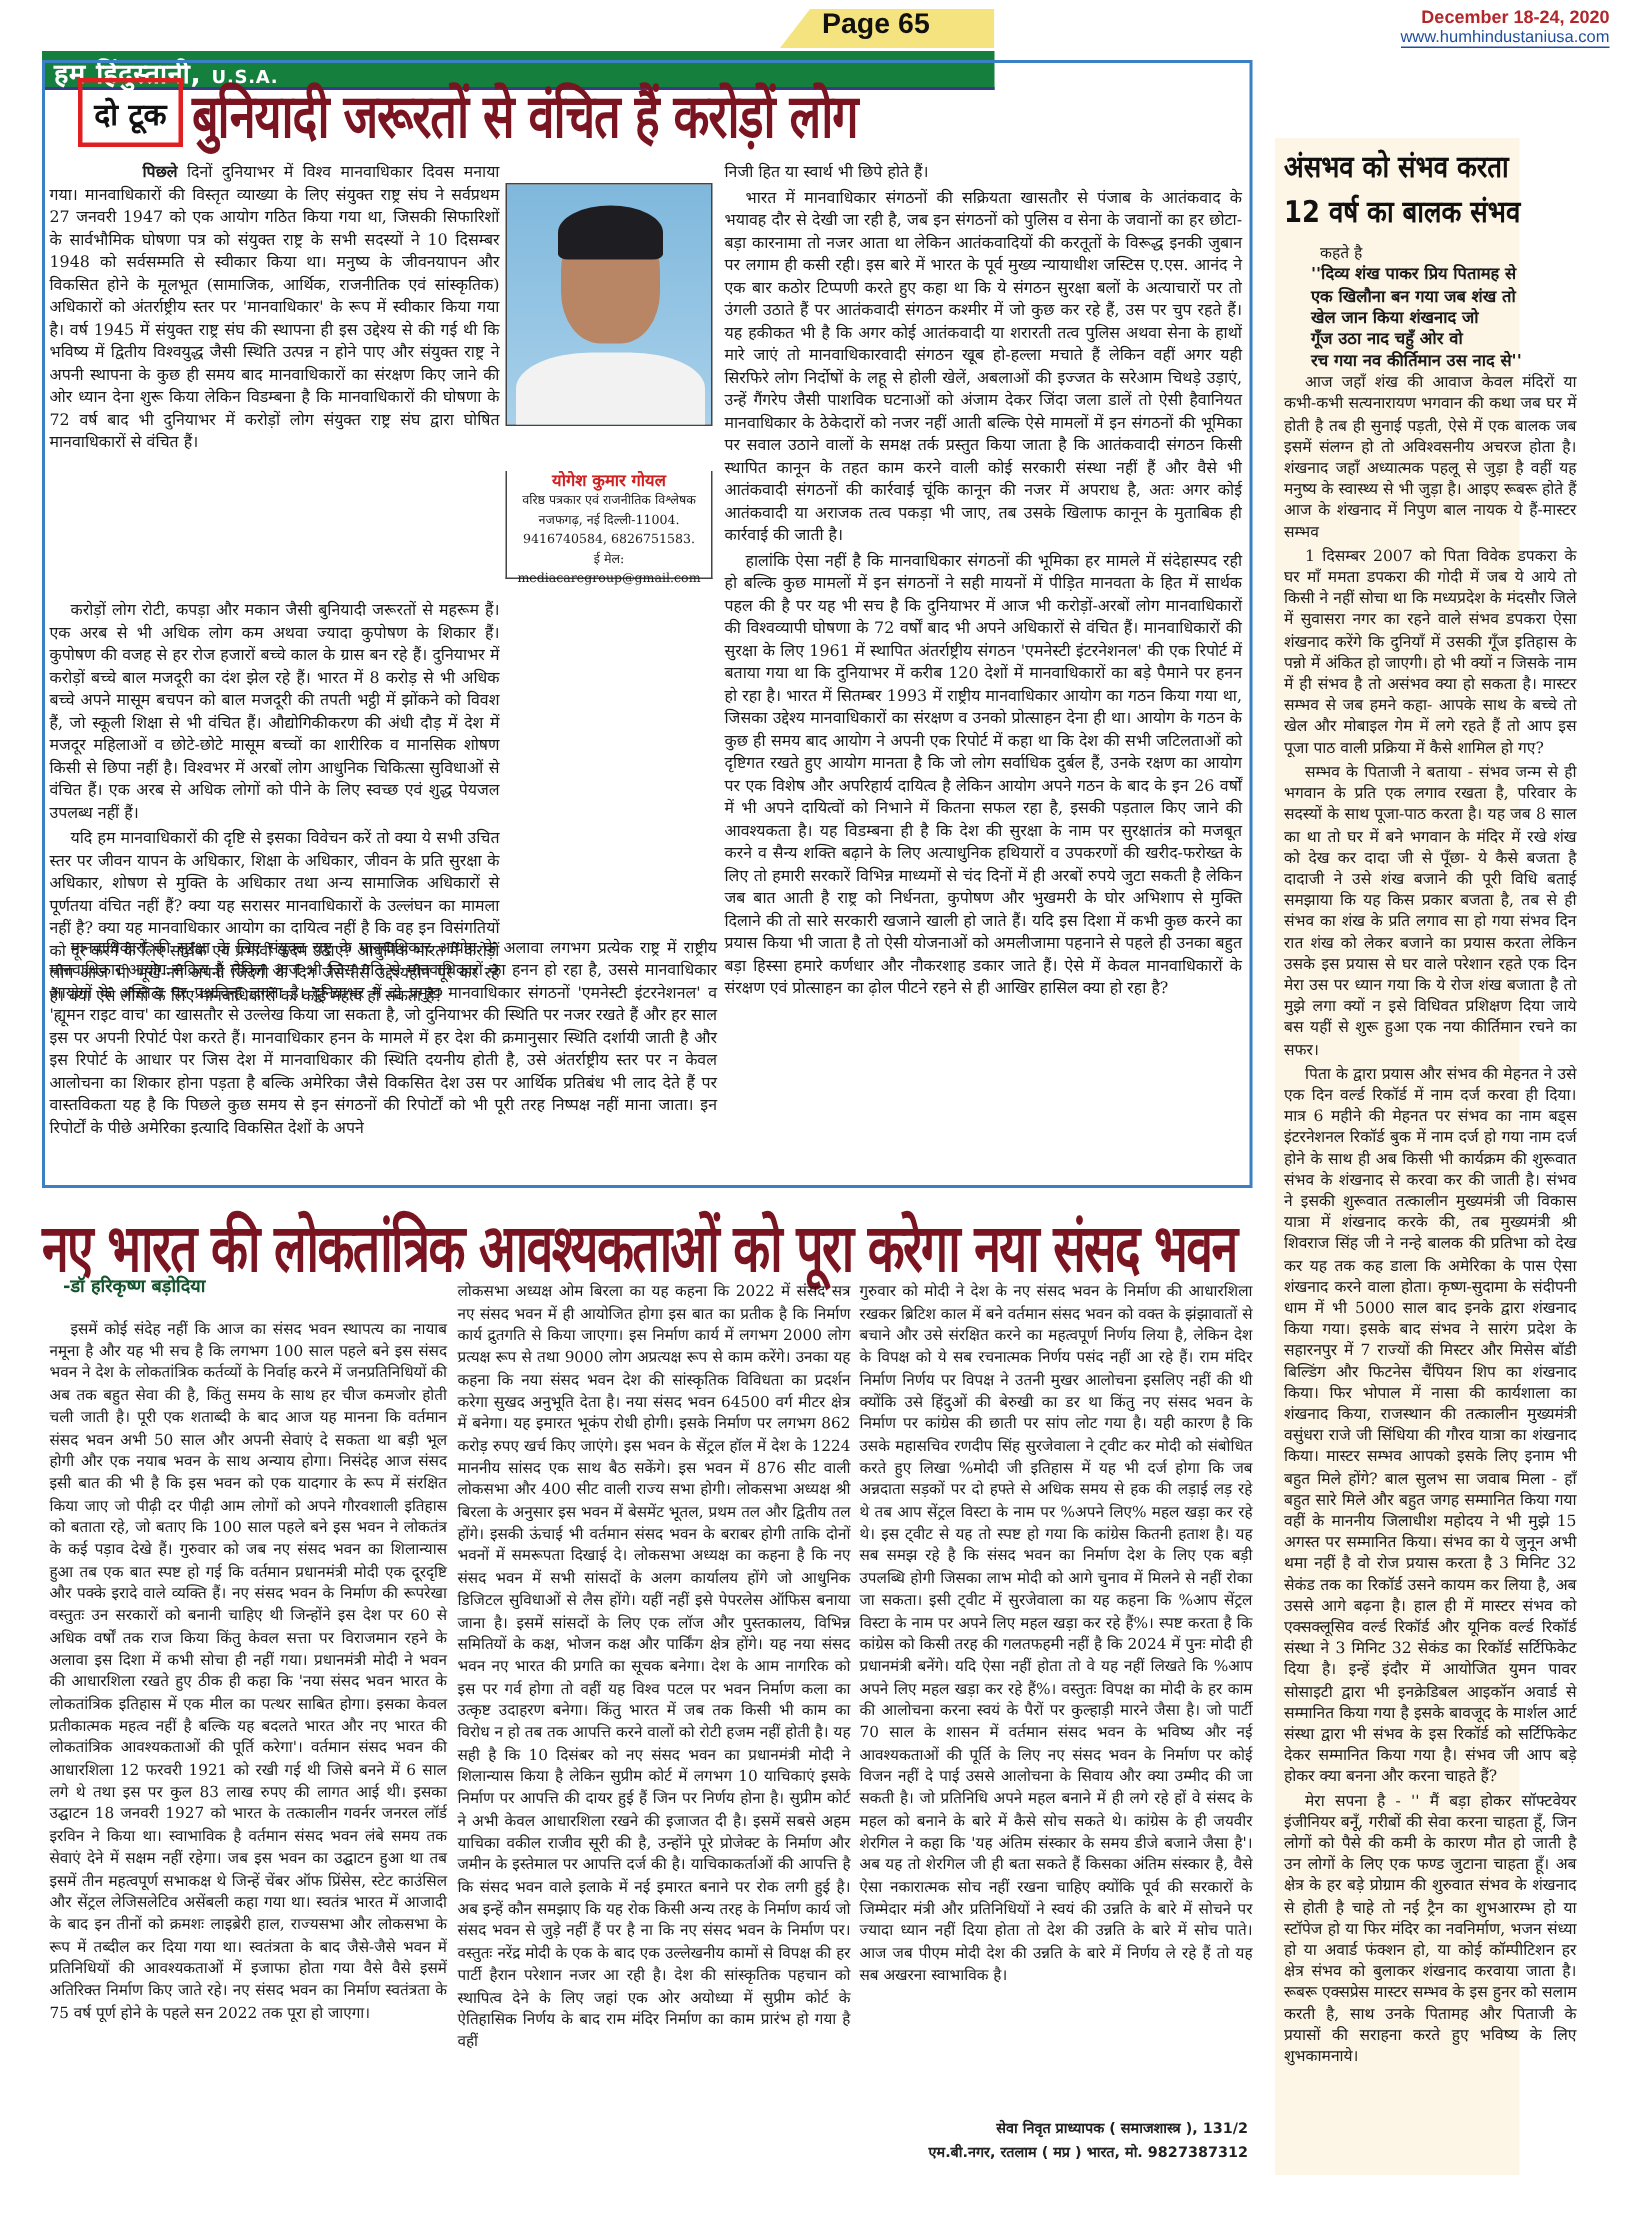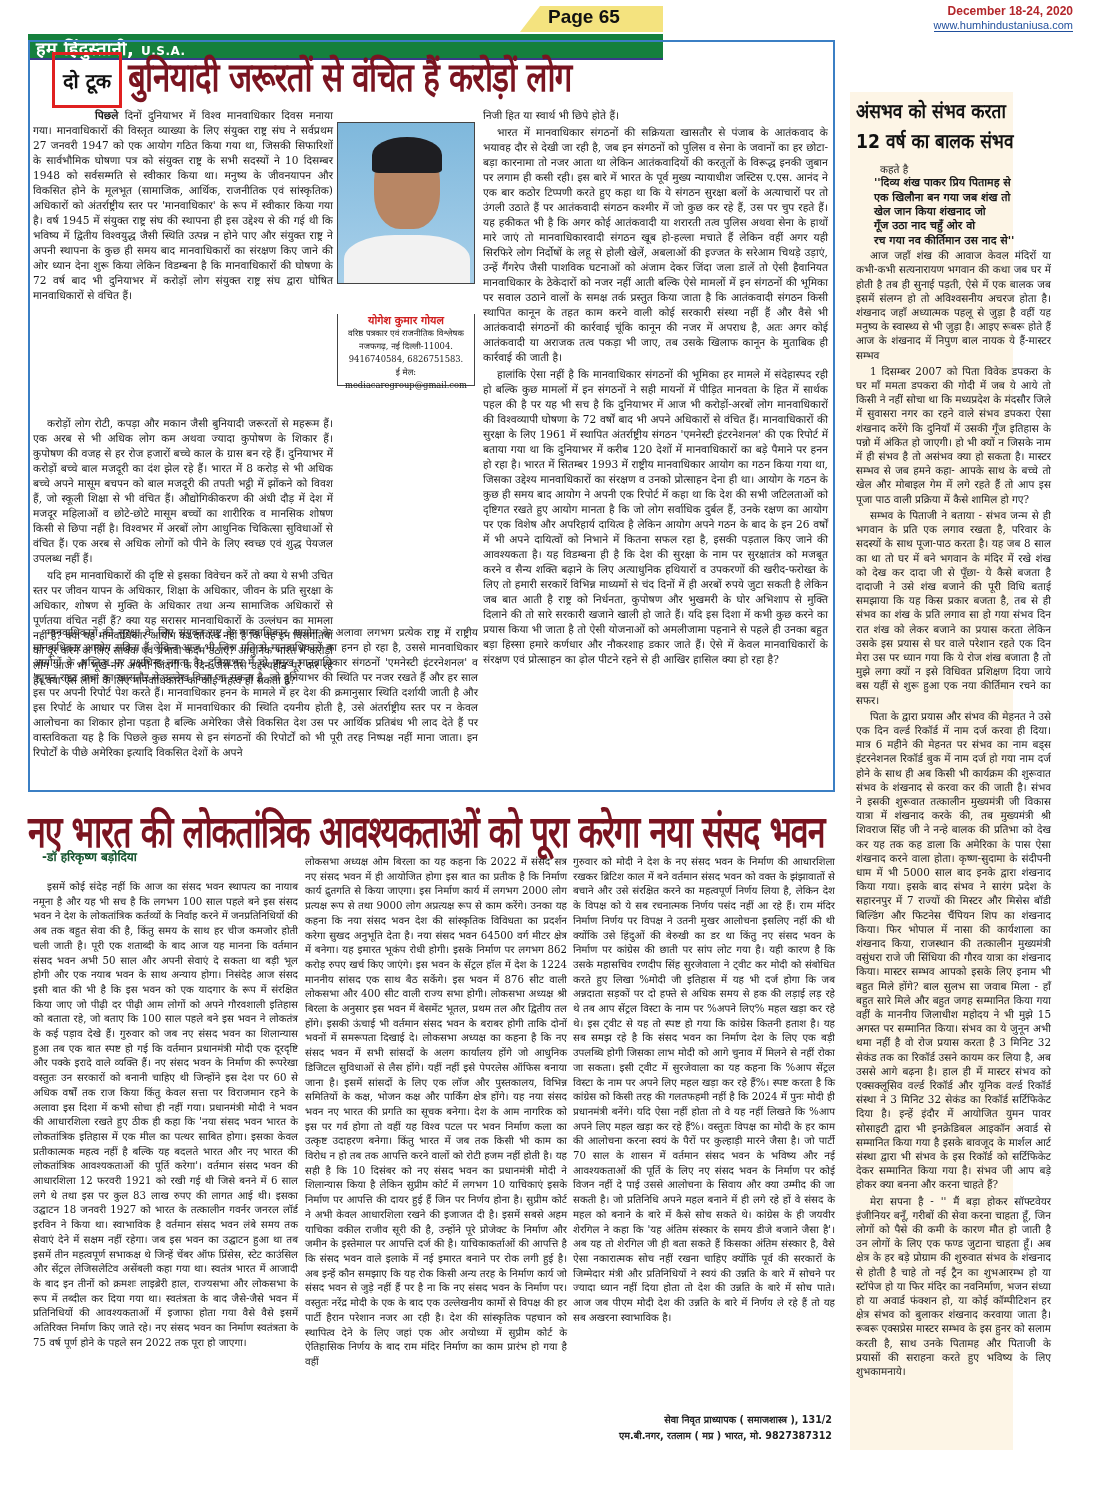--- a/index.html
+++ b/index.html
@@ -9,21 +9,21 @@
   .masthead { position: absolute; left: 0; top: 0; width: 1095px; height: 52px; }
   .brand-bar { position: absolute; left: 28px; top: 6px; width: 635px; height: 26px; background: #008a50; border-bottom: 2px solid #3a3a8a; }
   .brand-name { position: absolute; left: 8px; top: 2px; color: #fff; font-family: "DejaVu Sans", sans-serif; font-weight: bold; font-size: 18px; letter-spacing: 0.5px; }
   .brand-name small { font-size: 12px; }
   .page-tab { position: absolute; left: 520px; top: 6px; width: 143px; height: 26px; background: #f4e37f; clip-path: polygon(14% 0, 100% 0, 100% 100%, 0 100%); }
   .page-label { position: absolute; left: 548px; top: 6px; font-family: "Liberation Sans", sans-serif; font-weight: bold; font-size: 19px; color: #111; }
   .date-line { position: absolute; right: 22px; top: 4px; color: #b3262a; font-family: "Liberation Sans", sans-serif; font-weight: bold; font-size: 12px; text-align: right; }
   .site-line { position: absolute; right: 22px; top: 19px; color: #1f4e9c; font-family: "Liberation Sans", sans-serif; font-size: 11px; text-align: right; border-bottom: 1px solid #1f4e9c; }
 
   .article1 { position: absolute; left: 28px; top: 40px; width: 807px; height: 752px; border: 2px solid #3b7fc4; }
-  .tag-box { position: absolute; left: 22px; top: 10px; width: 70px; height: 56px; border: 3px solid #e02020; display: flex; align-items: center; justify-content: center; font-family: "DejaVu Sans", sans-serif; font-weight: bold; font-size: 20px; color: #111; }
+  .tag-box { position: absolute; left: 22px; top: 10px; width: 70px; height: 46px; border: 3px solid #e02020; display: flex; align-items: center; justify-content: center; font-family: "DejaVu Sans", sans-serif; font-weight: bold; font-size: 20px; color: #111; }
   .headline1 { position: absolute; left: 98px; top: 6px; font-family: "DejaVu Sans", sans-serif; font-weight: bold; font-size: 40px; color: #7a1420; letter-spacing: -1px; white-space: nowrap; transform: scaleX(0.78); transform-origin: left top; }
 
   .col { position: absolute; font-size: 10.6px; line-height: 15px; text-align: justify; color: #1a1a1a; }
   .col p { text-indent: 14px; margin-bottom: 2px; }
   .col b { font-weight: bold; padding-left: 48px; }
 
   .photo { position: absolute; left: 337px; top: 122px; width: 138px; height: 162px; border: 1px solid #444; background: linear-gradient(#7fb8dc, #a8d0ea); overflow: hidden; }
   .photo-head { position: absolute; left: 36px; top: 20px; width: 66px; height: 86px; border-radius: 44% 44% 40% 40%; background: #b88664; }
   .photo-hair { position: absolute; left: 34px; top: 14px; width: 70px; height: 36px; border-radius: 50% 50% 10% 10%; background: #1e1e22; }
   .photo-shirt { position: absolute; left: 6px; top: 112px; width: 126px; height: 60px; border-radius: 40% 40% 0 0; background: #f2f2f2; }
@@ -55,21 +55,21 @@
 </header>
 
 <section class="article1">
   <div class="tag-box">दो टूक</div>
   <h1 class="headline1" style="color: rgb(122, 20, 32);">बुनियादी जरूरतों से वंचित हैं करोड़ों लोग</h1>
 </section>
 
 <div class="col" style="left:33px; top:108px; width:300px;">
   <p><b>पिछले</b> दिनों दुनियाभर में विश्व मानवाधिकार दिवस मनाया गया। मानवाधिकारों की विस्तृत व्याख्या के लिए संयुक्त राष्ट्र संघ ने सर्वप्रथम 27 जनवरी 1947 को एक आयोग गठित किया गया था, जिसकी सिफारिशों के सार्वभौमिक घोषणा पत्र को संयुक्त राष्ट्र के सभी सदस्यों ने 10 दिसम्बर 1948 को सर्वसम्मति से स्वीकार किया था। मनुष्य के जीवनयापन और विकसित होने के मूलभूत (सामाजिक, आर्थिक, राजनीतिक एवं सांस्कृतिक) अधिकारों को अंतर्राष्ट्रीय स्तर पर 'मानवाधिकार' के रूप में स्वीकार किया गया है। वर्ष 1945 में संयुक्त राष्ट्र संघ की स्थापना ही इस उद्देश्य से की गई थी कि भविष्य में द्वितीय विश्वयुद्ध जैसी स्थिति उत्पन्न न होने पाए और संयुक्त राष्ट्र ने अपनी स्थापना के कुछ ही समय बाद मानवाधिकारों का संरक्षण किए जाने की ओर ध्यान देना शुरू किया लेकिन विडम्बना है कि मानवाधिकारों की घोषणा के 72 वर्ष बाद भी दुनियाभर में करोड़ों लोग संयुक्त राष्ट्र संघ द्वारा घोषित मानवाधिकारों से वंचित हैं।</p>
 </div>
-<div class="col" style="left:33px; top:400px; width:300px;margin-top:16px;">
+<div class="col" style="left:33px; top:400px; width:300px;">
   <p>करोड़ों लोग रोटी, कपड़ा और मकान जैसी बुनियादी जरूरतों से महरूम हैं। एक अरब से भी अधिक लोग कम अथवा ज्यादा कुपोषण के शिकार हैं। कुपोषण की वजह से हर रोज हजारों बच्चे काल के ग्रास बन रहे हैं। दुनियाभर में करोड़ों बच्चे बाल मजदूरी का दंश झेल रहे हैं। भारत में 8 करोड़ से भी अधिक बच्चे अपने मासूम बचपन को बाल मजदूरी की तपती भट्ठी में झोंकने को विवश हैं, जो स्कूली शिक्षा से भी वंचित हैं। औद्योगिकीकरण की अंधी दौड़ में देश में मजदूर महिलाओं व छोटे-छोटे मासूम बच्चों का शारीरिक व मानसिक शोषण किसी से छिपा नहीं है। विश्वभर में अरबों लोग आधुनिक चिकित्सा सुविधाओं से वंचित हैं। एक अरब से अधिक लोगों को पीने के लिए स्वच्छ एवं शुद्ध पेयजल उपलब्ध नहीं हैं।</p>
   <p>यदि हम मानवाधिकारों की दृष्टि से इसका विवेचन करें तो क्या ये सभी उचित स्तर पर जीवन यापन के अधिकार, शिक्षा के अधिकार, जीवन के प्रति सुरक्षा के अधिकार, शोषण से मुक्ति के अधिकार तथा अन्य सामाजिक अधिकारों से पूर्णतया वंचित नहीं हैं? क्या यह सरासर मानवाधिकारों के उल्लंघन का मामला नहीं है? क्या यह मानवाधिकार आयोग का दायित्व नहीं है कि वह इन विसंगतियों को दूर करने के लिए सार्थक एवं प्रभावी कदम उठाए? आधुनिक भारत में करोड़ों लोग आज भी भूखे-नंगे अपनी जिंदगी के दिन जैसे-तैसे उद्देश्यहीन पूरे कर रहे हैं। क्या ऐसे लोगों के लिए मानवाधिकारों का कोई महत्व हो सकता है?</p>
 </div>
 <div class="col" style="left:33px; top:625px; width:445px;">
   <p>मानवाधिकारों की सुरक्षा के लिए संयुक्त राष्ट्र के मानवाधिकार आयोग के अलावा लगभग प्रत्येक राष्ट्र में राष्ट्रीय मानवाधिकार आयोग सक्रिय हैं लेकिन आज भी जिस गति से मानवाधिकारों का हनन हो रहा है, उससे मानवाधिकार आयोगों के अस्तित्व पर प्रश्नचिन्ह लगता है। दुनियाभर में दो प्रमुख मानवाधिकार संगठनों 'एमनेस्टी इंटरनेशनल' व 'ह्यूमन राइट वाच' का खासतौर से उल्लेख किया जा सकता है, जो दुनियाभर की स्थिति पर नजर रखते हैं और हर साल इस पर अपनी रिपोर्ट पेश करते हैं। मानवाधिकार हनन के मामले में हर देश की क्रमानुसार स्थिति दर्शायी जाती है और इस रिपोर्ट के आधार पर जिस देश में मानवाधिकार की स्थिति दयनीय होती है, उसे अंतर्राष्ट्रीय स्तर पर न केवल आलोचना का शिकार होना पड़ता है बल्कि अमेरिका जैसे विकसित देश उस पर आर्थिक प्रतिबंध भी लाद देते हैं पर वास्तविकता यह है कि पिछले कुछ समय से इन संगठनों की रिपोर्टों को भी पूरी तरह निष्पक्ष नहीं माना जाता। इन रिपोर्टों के पीछे अमेरिका इत्यादि विकसित देशों के अपने</p>
 </div>
 
 <div class="photo">
   <div class="photo-shirt"></div>
   <div class="photo-head"></div>

